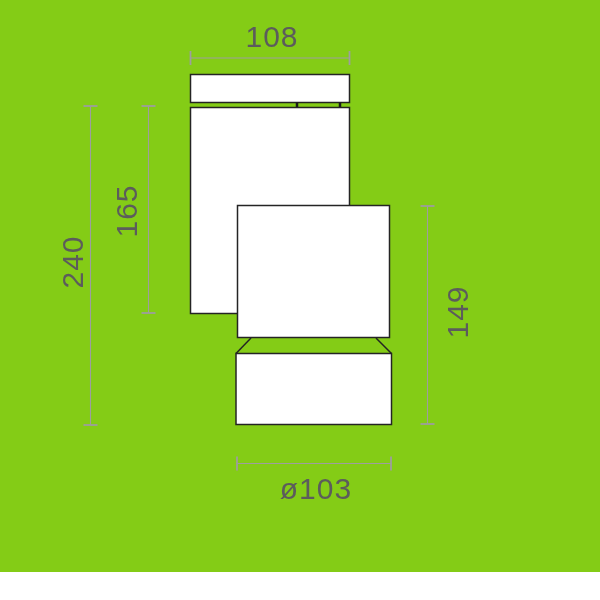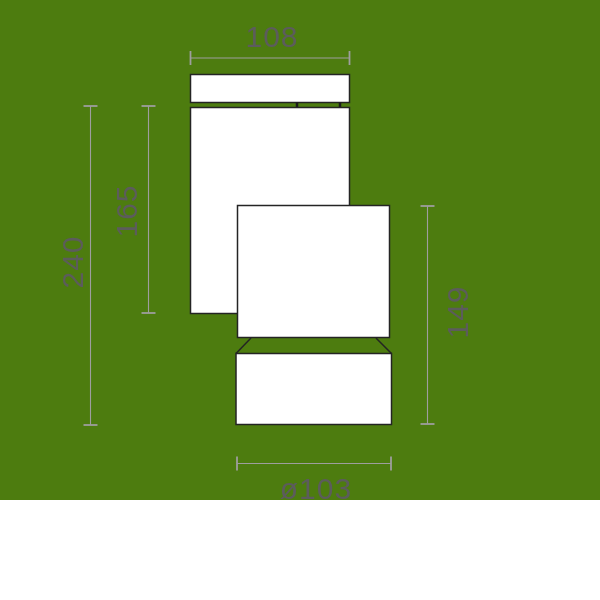--- a/index.html
+++ b/index.html
@@ -6,22 +6,22 @@
     margin: 0;
     padding: 0;
     width: 600px;
     height: 600px;
     background: #ffffff;
     font-family: "Liberation Sans", sans-serif;
   }
   .canvas {
     position: relative;
     width: 600px;
-    height: 500px;
-    background: #4d7c0f;
+    height: 572px;
+    background: #84cc16;
     overflow: hidden;
   }
   svg { display: block; }
   .obj {
     stroke: #242424;
     stroke-width: 1.5;
     fill: none;
   }
   .obj-fill {
     stroke: #242424;

